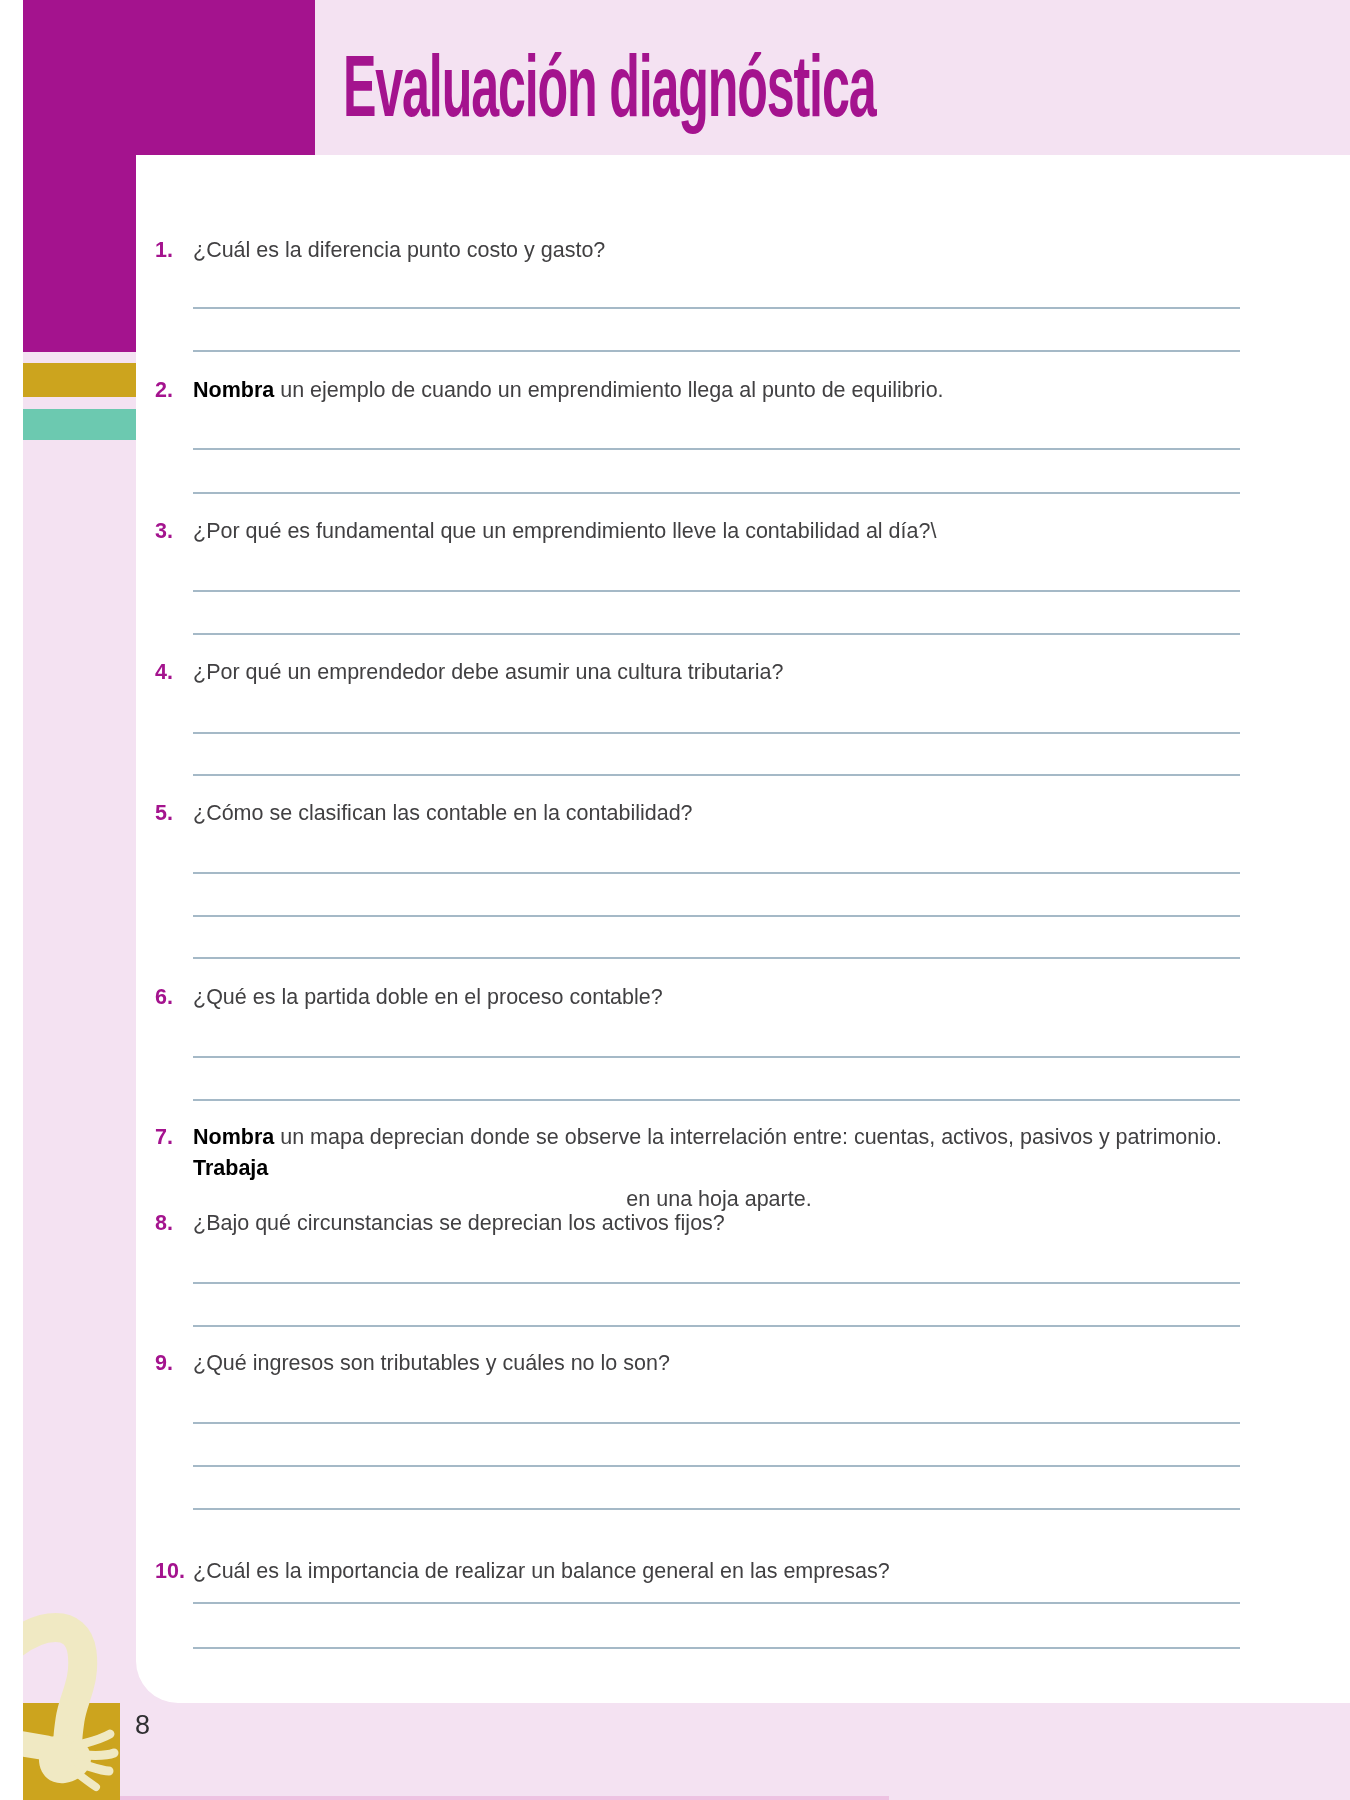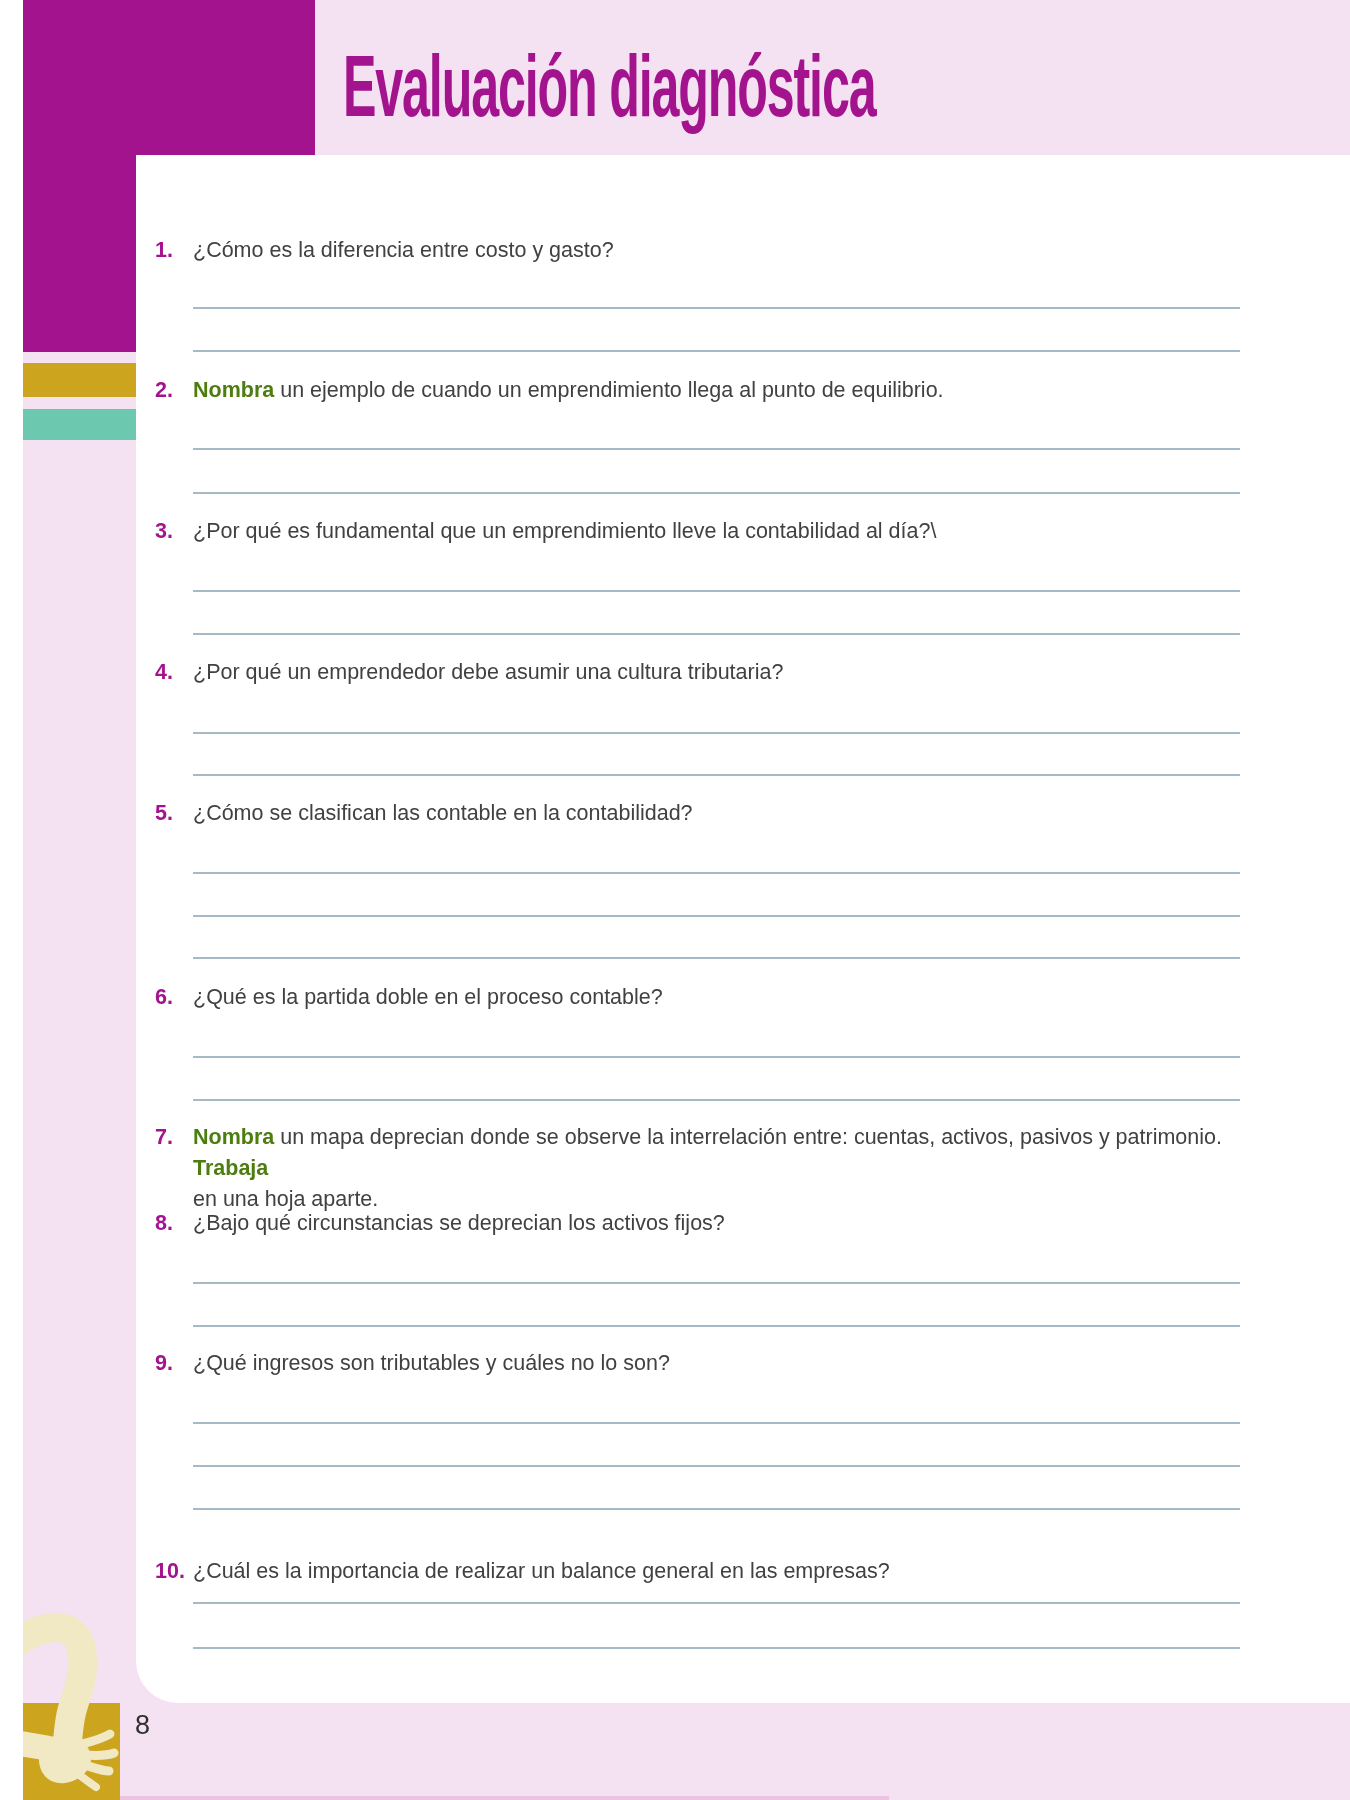--- a/index.html
+++ b/index.html
@@ -33,22 +33,22 @@
   .title{
     position:absolute;left:320px;top:40px;
     font-size:88px;font-weight:bold;line-height:1.05;
     color:var(--magenta);letter-spacing:-2px;white-space:nowrap;
     transform:scaleX(0.57);transform-origin:0 0;
   }
   
   .q{position:absolute;left:132px;width:1090px;color:var(--text);font-size:21.5px;line-height:31px;}
   .qnum{position:absolute;left:0;top:0;font-weight:bold;color:var(--magenta);}
   .qtext{display:block;margin-left:38px;}
-  .qtext b{font-weight:bold;color:#4d7c0f;}
-  .block{display:block;}
+  .qtext b{font-weight:bold;color:#000000;}
+  .block{display:block;text-align:center;}
   
   .ans{position:absolute;left:170px;width:1047px;height:0;border-top:2px solid var(--line);}
   
   .gold-square{position:absolute;left:0;top:1703px;width:97px;height:97px;background:var(--gold);}
   .bottom-strip{position:absolute;left:97px;top:1796px;width:769px;height:4px;background:var(--strip);}
   .page-number{position:absolute;left:112px;top:1710px;font-size:27px;color:#2f2f31;}
   .hand-svg{position:absolute;left:0;top:1600px;width:260px;height:200px;}
 </style>
 </head>
 <body>
@@ -59,21 +59,21 @@
   <div class="magenta-col"></div>
   <div class="gold-tab"></div>
   <div class="teal-tab"></div>
 
   <div class="card"></div>
 
   <div class="title">Evaluación diagnóstica</div>
 
   <div class="q" style="top:235px">
     <span class="qnum">1.</span>
-    <span class="qtext"><span>¿Cómo es la diferencia entre costo y gasto?</span></span>
+    <span class="qtext"><span>¿Cuál es la diferencia punto costo y gasto?</span></span>
   </div>
   <div class="ans" style="top:307px"></div>
   <div class="ans" style="top:350px"></div>
 
   <div class="q" style="top:375px">
     <span class="qnum">2.</span>
     <span class="qtext"><b>Nombra</b><span> un ejemplo de cuando un emprendimiento llega al punto de equilibrio.</span></span>
   </div>
   <div class="ans" style="top:448px"></div>
   <div class="ans" style="top:492px"></div>

